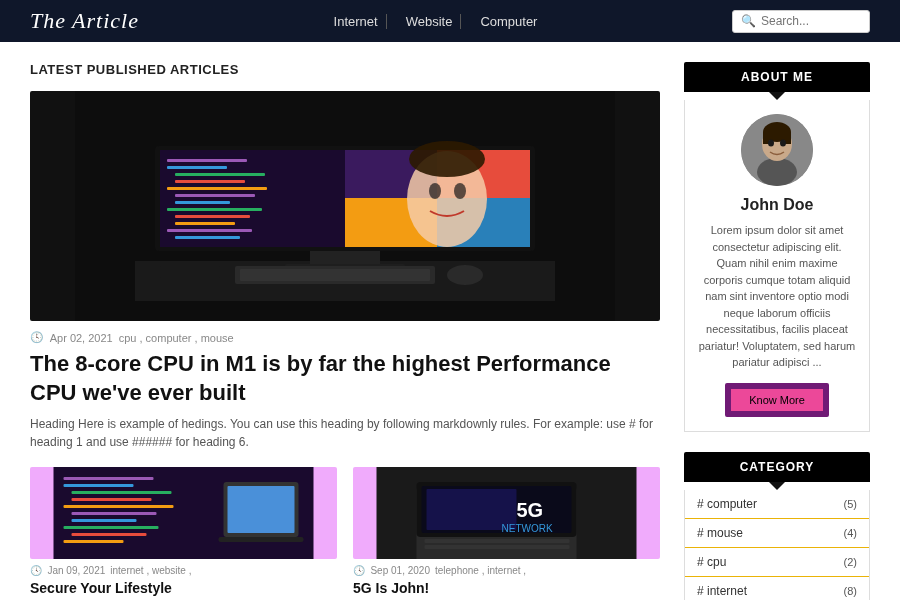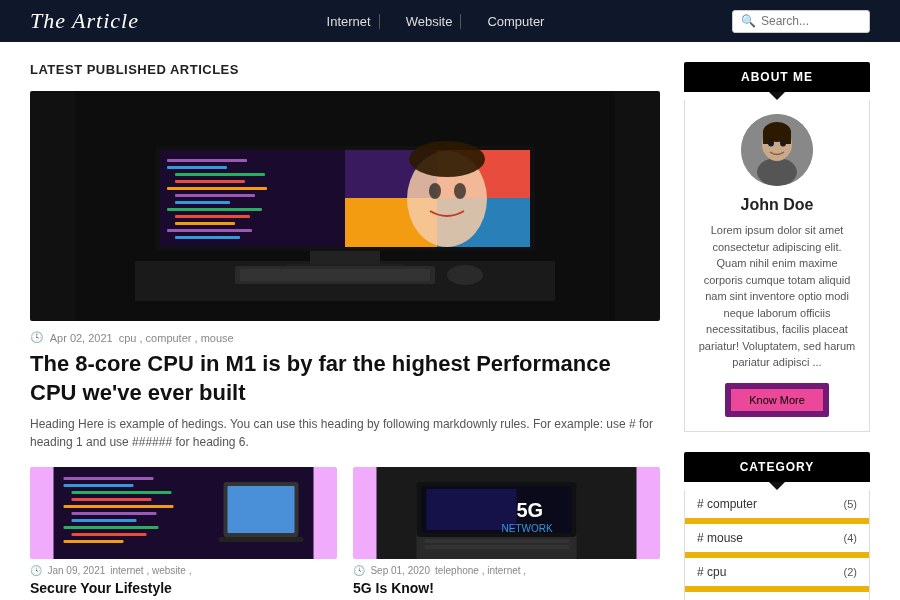--- a/index.html
+++ b/index.html
@@ -16,21 +16,21 @@
     }
     .logo {
       font-family: 'Brush Script MT', cursive;
       font-size: 22px;
       color: #fff;
       font-style: italic;
       letter-spacing: 1px;
     }
     .nav-links {
       display: flex;
-      gap: 18px;
+      gap: 11px;
       align-items: center;
       color: #ddd;
       font-size: 13px;
       font-family: Arial, sans-serif;
     }
     .nav-links a {
       color: #ddd;
       text-decoration: none;
       padding: 0 8px;
       border-right: 1px solid #555;
@@ -215,21 +215,21 @@
     .category-body {
       border: 1px solid #ddd;
       border-top: none;
       padding: 0;
     }
     .category-item {
       display: flex;
       justify-content: space-between;
       align-items: center;
       padding: 7px 12px;
-      border-bottom: 6px solid #eab308;
+      border-bottom: 1px solid #eab308;
       font-family: Arial, sans-serif;
       font-size: 12px;
       color: #333;
     }
     .category-item:last-child { border-bottom: none; }
     .category-count {
       color: #555;
       font-size: 11px;
     }
 
@@ -372,21 +372,21 @@
 
             <text x="140" y="50" fill="#fff" font-size="20" font-weight="bold" font-family="Arial">5G</text>
             <text x="125" y="65" fill="#3498db" font-size="10" font-family="Arial">NETWORK</text>
           </svg>
         </div>
         <div class="small-article-meta">
           <span>🕓</span>
           <span>Sep 01, 2020</span>
           <span>telephone , internet ,</span>
         </div>
-        <div class="small-article-title">5G Is Know!</div>
+        <div class="small-article-title">5G Is John!</div>
 
       </div>
 
     </div>
   </div>
 
   <div class="sidebar">
 
     <div class="sidebar-section">
       <div class="sidebar-header">ABOUT ME</div>

